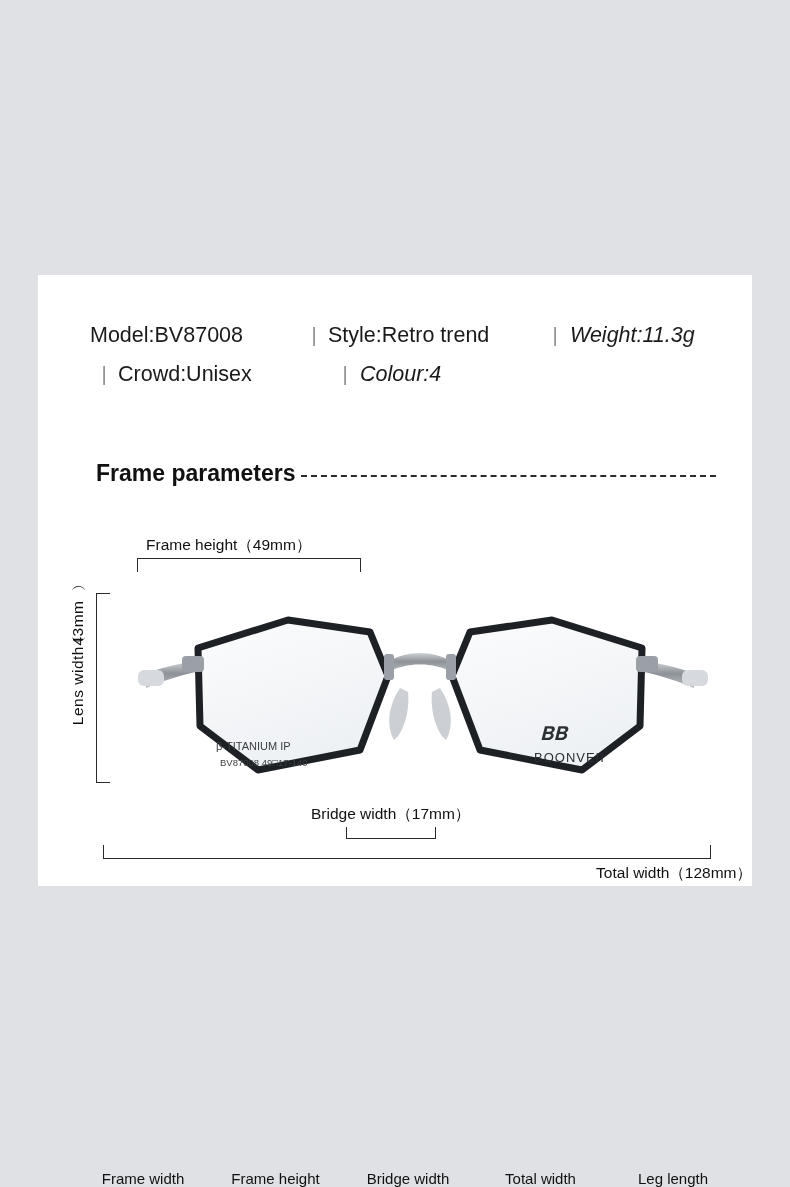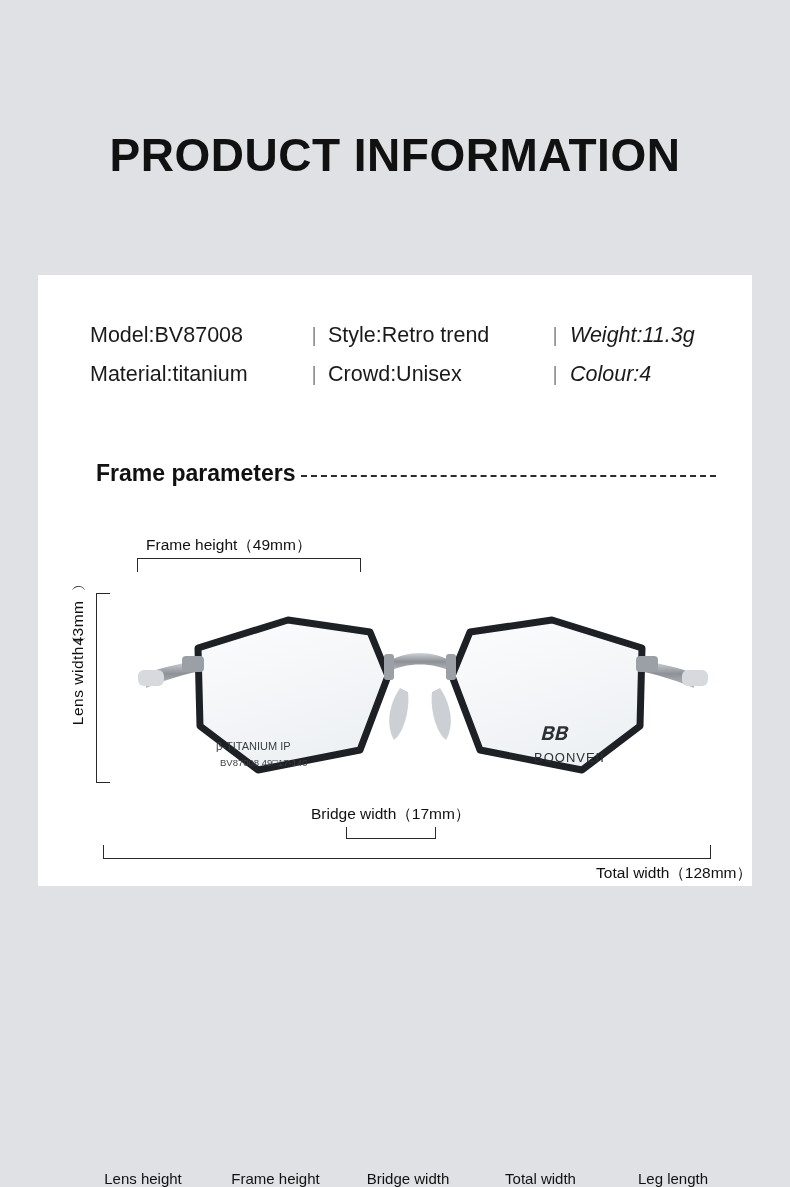--- a/index.html
+++ b/index.html
@@ -179,34 +179,32 @@
     font-size: 15px;
     color: #111;
     margin-bottom: 14px;
   }
 </style>
 </head>
 <body>
 
 <div class="page">
 
-  <div class="header-title">PRODUCT INFORMATION</div>
 
   <div class="card">
 
     <div class="specs">
       <div class="spec-row">
         <span class="spec-cell c1">Model:BV87008</span>
         <span class="spec-sep sep1">|</span>
         <span class="spec-cell c2">Style:Retro trend</span>
         <span class="spec-sep sep2">|</span>
         <span class="spec-cell c3">Weight:11.3g</span>
       </div>
       <div class="spec-row">
-        <span class="spec-cell c1">Material:titanium</span>
         <span class="spec-sep sep1">|</span>
         <span class="spec-cell c2">Crowd:Unisex</span>
         <span class="spec-sep sep2">|</span>
         <span class="spec-cell c3">Colour:4</span>
       </div>
     </div>
 
     <div class="frame-params">
       <span class="label">Frame parameters</span>
       <span class="dashes"></span>
@@ -264,21 +262,21 @@
       <div class="bw-caption">Bridge width（17mm）</div>
       <div class="bw-bracket"></div>
 
       <div class="tw-bracket"></div>
       <div class="tw-caption">Total width（128mm）</div>
     </div>
 
     <div class="measure-row">
 
       <div class="measure-col">
-        <div class="m-label">Lens height</div>
+        <div class="m-label">Frame width</div>
 
       </div>
 
       <div class="measure-col">
         <div class="m-label">Frame height</div>
 
       </div>
 
       <div class="measure-col">
         <div class="m-label">Bridge width</div>

